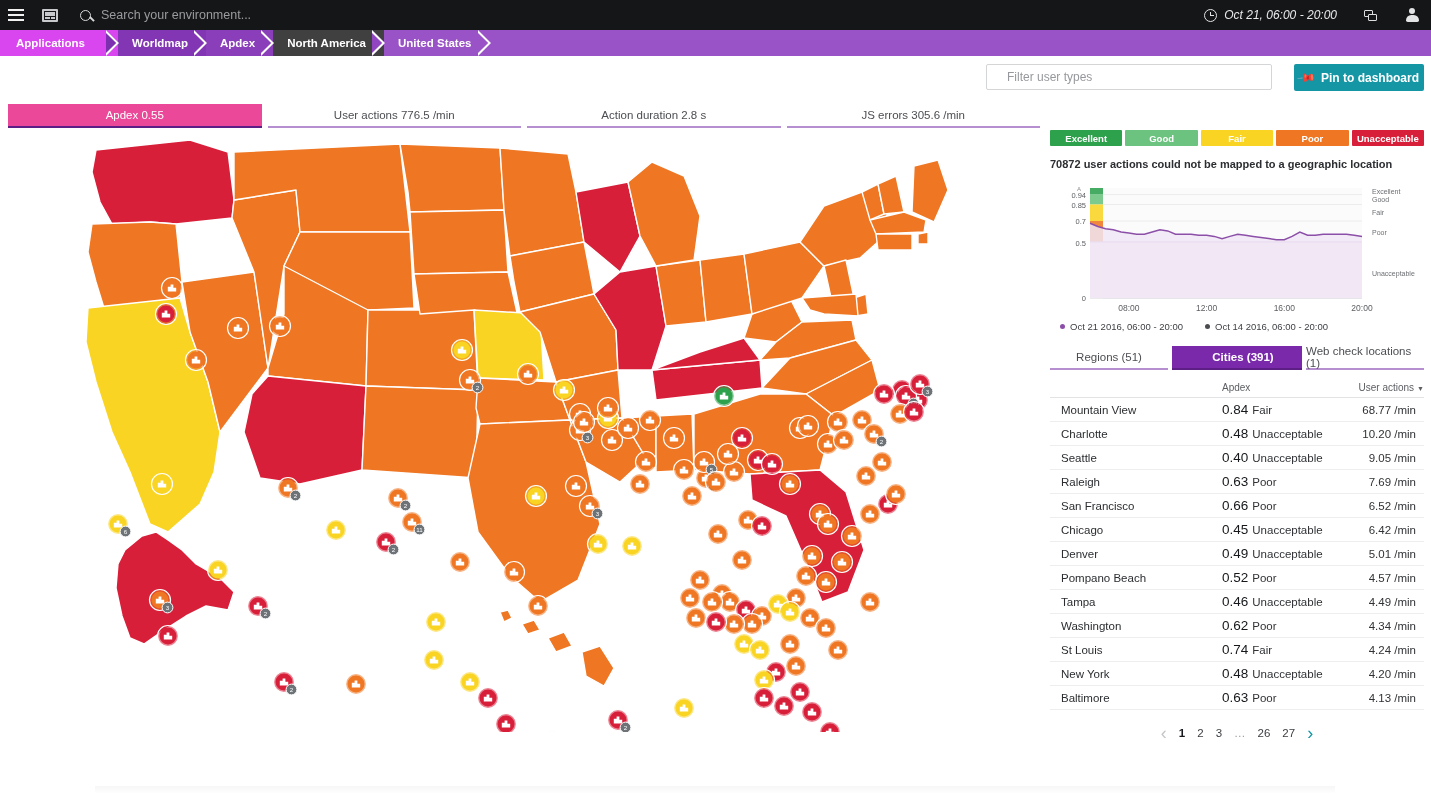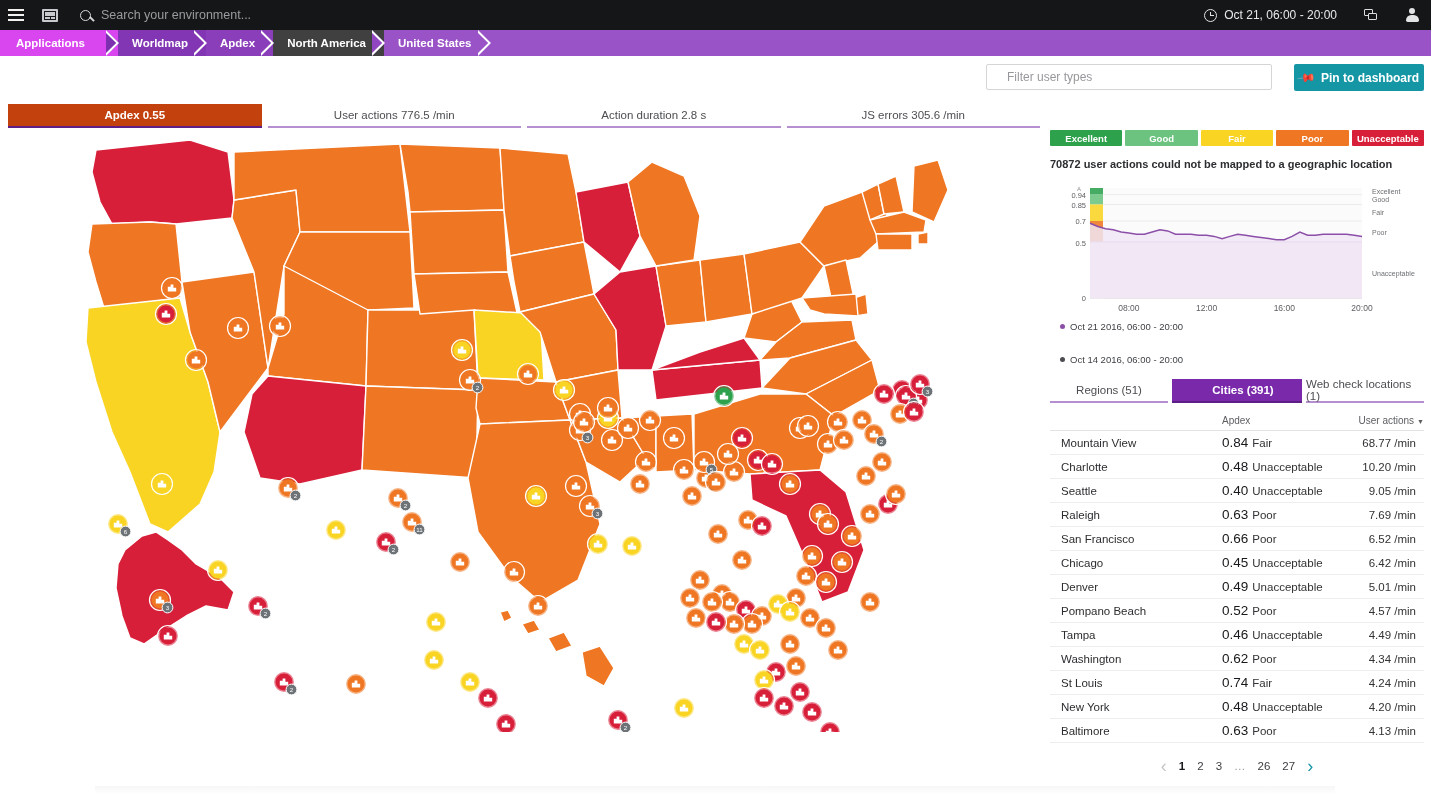--- a/index.html
+++ b/index.html
@@ -35,21 +35,21 @@
   }
   .mag::after {
     content: ""; position: absolute; width: 6px; height: 1.8px; background: #d8d9db;
     transform: rotate(45deg); right: -5px; bottom: 0px;
   }
   .search-input {
     background: transparent; border: none; outline: none; color: #cfd0d2;
     font-family: "Liberation Sans", sans-serif; font-size: 12.5px; width: 400px;
   }
   .search-input::placeholder { color: #9a9b9e; }
-  .topbar-right { display: flex; align-items: center; margin-right: 12px; gap: 27px; }
+  .topbar-right { display: flex; align-items: flex-end; margin-right: 12px; gap: 27px; font-style: italic; }
   .clock-icon {
     width: 13px; height: 13px; border: 1.6px solid #e3e4e6; border-radius: 50%; position: relative;
   }
   .clock-icon::before {
     content: ""; position: absolute; left: 4.4px; top: 2px; width: 1.4px; height: 4.2px; background: #e3e4e6;
   }
   .clock-icon::after {
     content: ""; position: absolute; left: 5px; top: 5.4px; width: 3.4px; height: 1.4px; background: #e3e4e6;
   }
   .time-range { color: #e8e9ea; font-size: 12px; margin-left: 7px; }
@@ -103,21 +103,21 @@
   .metric-tabs {
     position: absolute; top: 104px; left: 8px; width: 1032px; height: 24px; display: flex;
   }
   .metric-tab {
     flex: 1; display: flex; align-items: center; justify-content: center;
     font-size: 11.5px; color: #4c4e52; border-bottom: 2px solid #b58fd0;
     cursor: pointer; position: relative;
   }
   .metric-tab + .metric-tab { margin-left: 6px; }
   .metric-tab.active {
-    background: #c2410c; color: #fff; font-weight: bold; border-bottom: 2px solid #5d1f85;
+    background: #ec4899; color: #fff; font-weight: normal; border-bottom: 2px solid #5d1f85;
   }
 
   
   .map-area {
     position: absolute; top: 132px; left: 0; width: 1040px; height: 600px; overflow: hidden;
   }
   .map-area svg { display: block; }
 
   
   .right-panel {
@@ -128,21 +128,21 @@
     flex: 1; height: 16px; display: flex; align-items: center; justify-content: center;
     color: #fff; font-size: 9.5px; font-weight: bold; border-radius: 1px;
   }
   .unmapped-note {
     margin-top: 12px; font-size: 11px; color: #2c2e31; font-weight: bold;
   }
 
   
   .chart-box { position: relative; margin-top: 10px; width: 376px; height: 135px; }
   .chart-box svg { display: block; }
-  .chart-legend { margin-top: 6px; display: flex; gap: 22px; padding-left: 10px; flex-direction: column; }
+  .chart-legend { margin-top: 6px; display: flex; gap: 22px; padding-left: 10px; }
   .chart-legend-item { display: flex; align-items: center; font-size: 9.5px; color: #3d3f43; }
   .legend-dot { width: 5px; height: 5px; border-radius: 50%; margin-right: 5px; }
 
   
   .entity-tabs { margin-top: 14px; display: flex; width: 374px; }
   .entity-tab {
     flex: 1; height: 24px; display: flex; align-items: center; justify-content: center;
     font-size: 11.5px; color: #4c4e52; border-bottom: 2px solid #b58fd0; cursor: pointer;
   }
   .entity-tab + .entity-tab { margin-left: 4px; }

